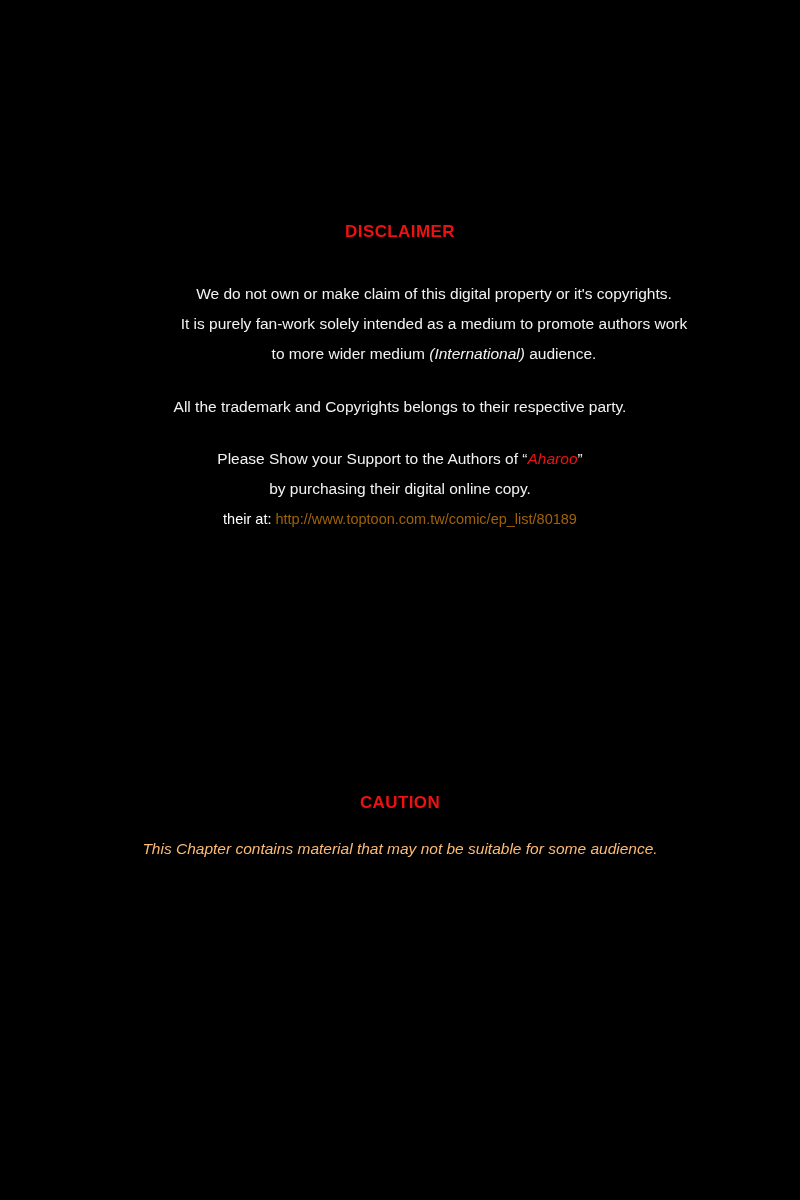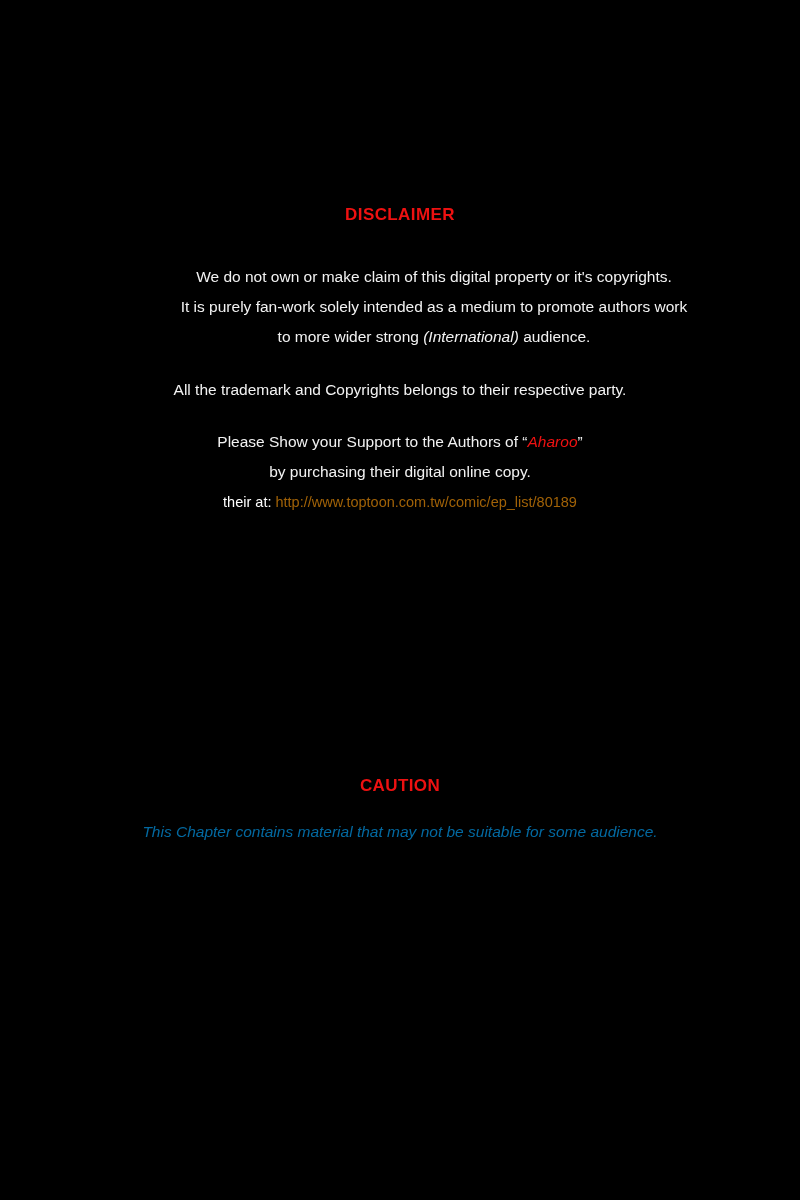--- a/index.html
+++ b/index.html
@@ -12,20 +12,21 @@
     height: 1200px;
     overflow: hidden;
     font-family: "Liberation Sans", sans-serif;
     color: #ffffff;
   }
   .page {
     position: relative;
     width: 800px;
     height: 900px;
     background: #000000;
+    margin-top: 17px;
   }
   .block {
     position: absolute;
     left: 0;
     width: 800px;
     text-align: center;
   }
   .heading {
     color: #ee1111;
     font-weight: bold;
@@ -60,37 +61,37 @@
   }
   .caution-heading {
     top: 776px;
     font-size: 17px;
   }
   .caution-body {
     top: 817px;
     font-style: italic;
     font-size: 15.5px;
     line-height: 30px;
-    color: #0369a1;
+    color: #fdba74;
   }
   .line {
     display: block;
   }
 </style>
 </head>
 <body>
 
 <div class="page">
 
   <div class="block heading disclaimer-heading">DISCLAIMER</div>
 
   <div class="block para p1">
     <span class="line">We do not own or make claim of this digital property or it's copyrights.</span>
     <span class="line">It is purely fan-work solely intended as a medium to promote authors work</span>
-    <span class="line"><span>to more wider strong </span><span class="ital">(International)</span><span> audience.</span></span>
+    <span class="line"><span>to more wider medium </span><span class="ital">(International)</span><span> audience.</span></span>
   </div>
 
   <div class="block para p3">
     <span class="line"><span>Please Show your Support to the Authors of “</span><span class="red-ital">Aharoo</span><span>”</span></span>
     <span class="line">by purchasing their digital online copy.</span>
   </div>
 
   <div class="block para p2">
     <span class="line">All the trademark and Copyrights belongs to their respective party.</span>
   </div>

